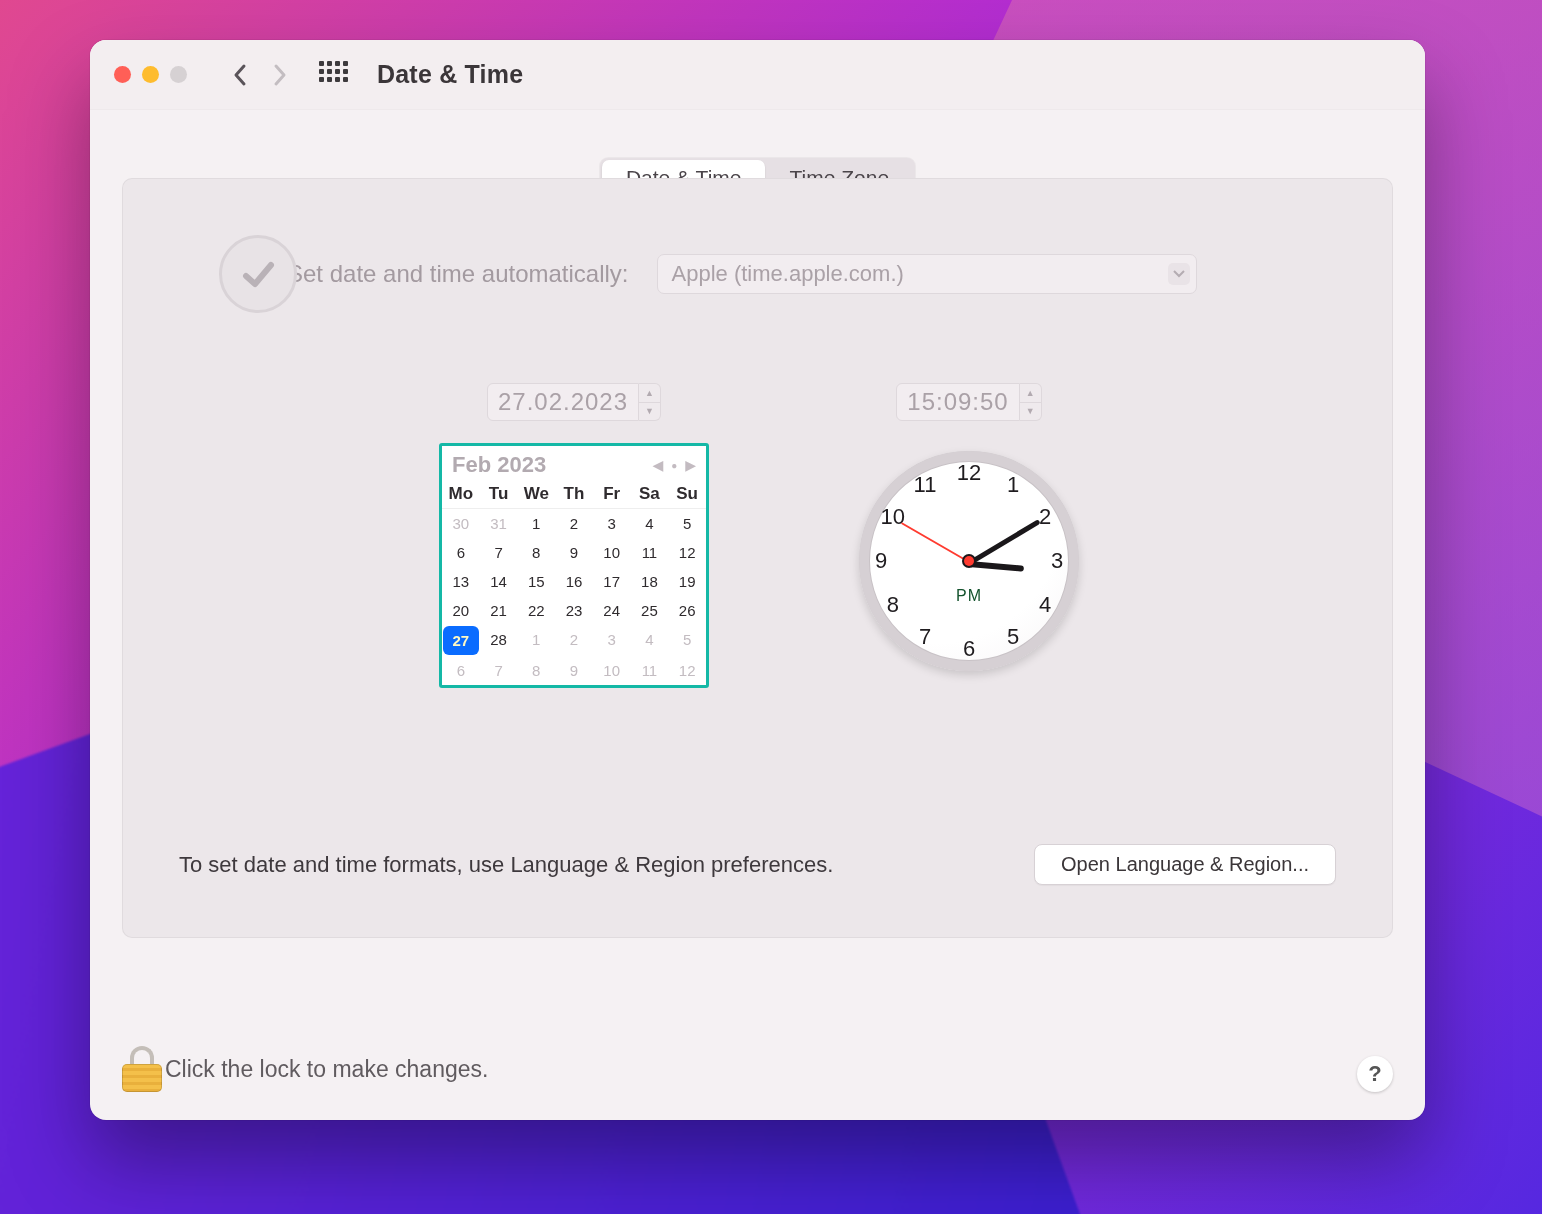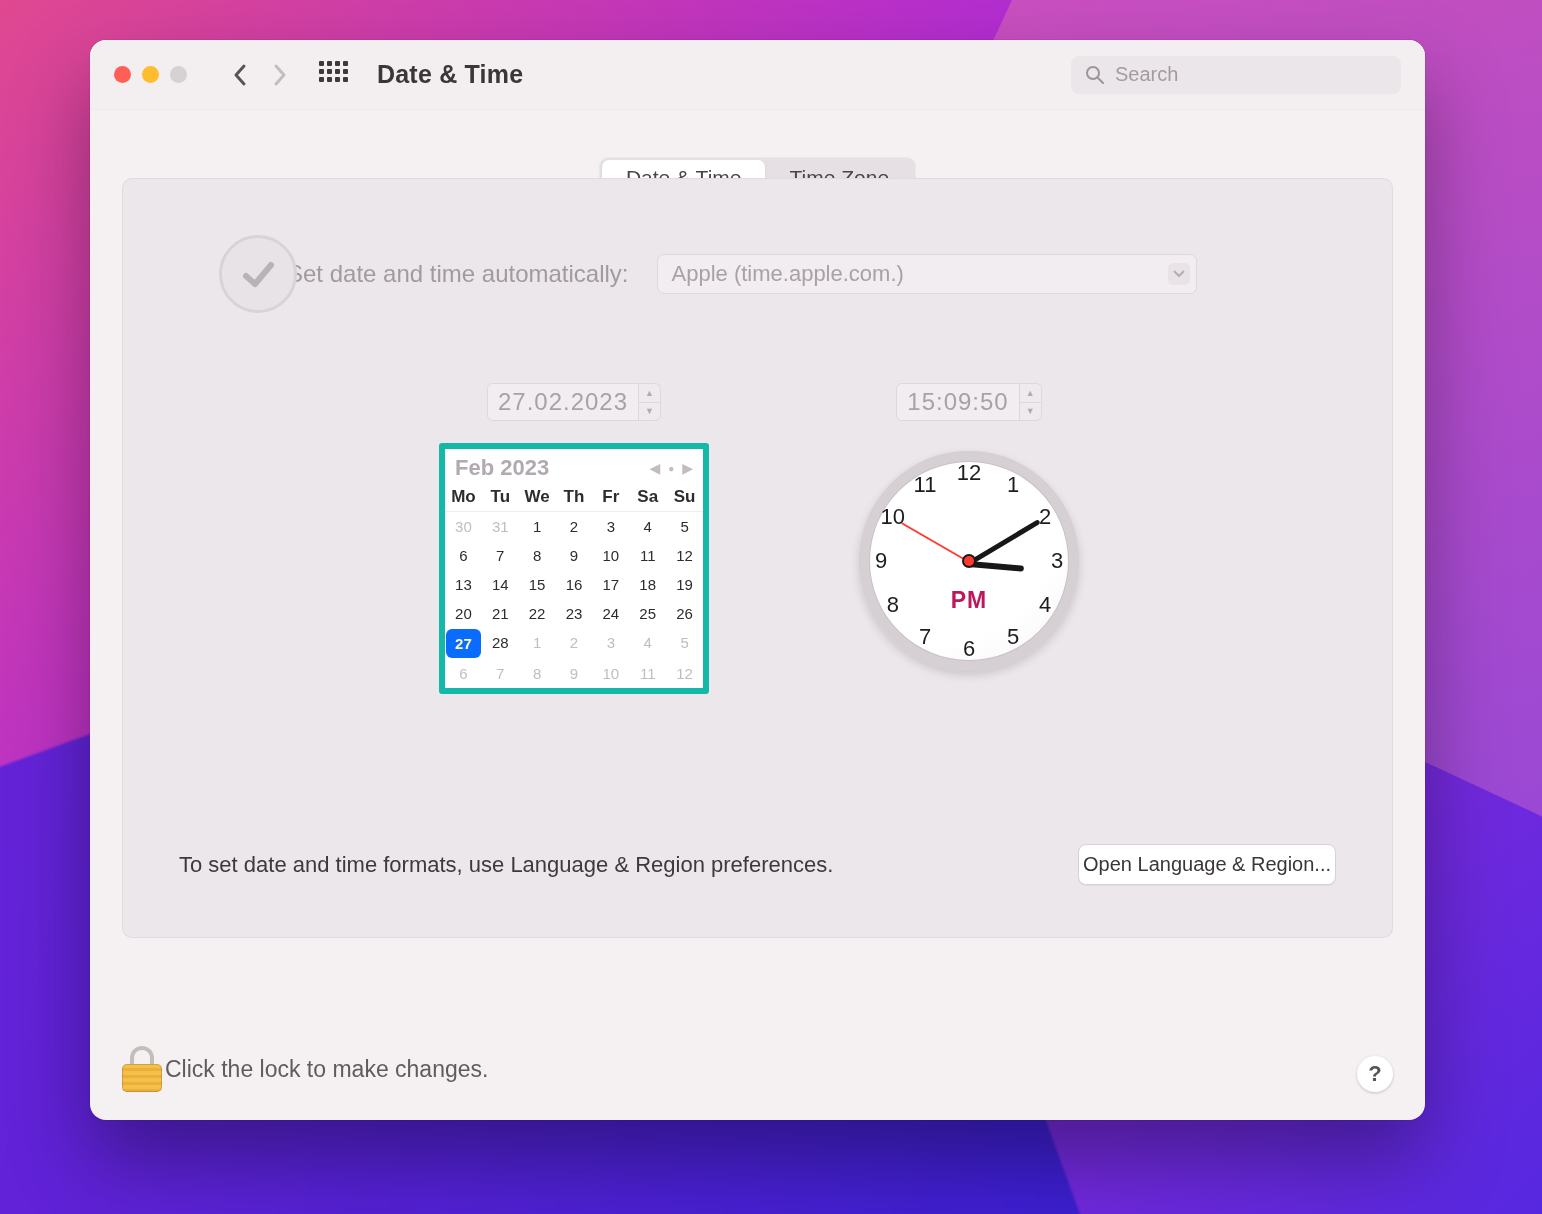--- a/index.html
+++ b/index.html
@@ -68,43 +68,43 @@
   .serverbox .dd{ position:absolute; right:6px; top:50%; transform:translateY(-50%); width:22px; height:22px; background:#e9e3e7; border-radius:5px; display:flex; align-items:center; justify-content:center;}
 
   .dual { display:flex; gap:150px; margin-top:70px; margin-left:260px;}
   .col{ display:flex; flex-direction:column; align-items:center; }
   .stepperbox{ display:flex; align-items:stretch; }
   .valbox{ padding:4px 10px; background:#f2edf0; border:1px solid #ded8dc; border-radius:6px 0 0 6px; font-size:24px; color:#aaa1a7; letter-spacing:1px;}
   .stepper{ width:22px; background:#efeaed; border:1px solid #ded8dc; border-left:none; border-radius:0 6px 6px 0; display:flex; flex-direction:column;}
   .stepper div{flex:1; display:flex; align-items:center; justify-content:center; font-size:9px; color:#b2aab0;}
   .stepper div:first-child{border-bottom:1px solid #ded8dc;}
 
-  .calendar{ margin-top:22px; width:270px; background:#fff; border:6px solid #14b8a6; border-radius:3px; font-size:18px; color:#333; }
+  .calendar{ margin-top:22px; width:270px; background:#fff; border:3px solid #14b8a6; border-radius:3px; font-size:18px; color:#333; }
   .calhead{ display:flex; align-items:center; padding:6px 10px 2px; }
   .calmonth{ font-size:22px; font-weight:600; color:#b2aab0;}
   .calnav{ margin-left:auto; display:flex; gap:8px; color:#c3bbc1; font-size:14px; align-items:center;}
   .calgrid{ display:grid; grid-template-columns:repeat(7,1fr); text-align:center; }
   .dow{ font-weight:700; font-size:17px; padding:4px 0; color:#2f2b2e; border-bottom:1px solid #eee;}
   .daycell{ padding:6px 0; font-size:15px; color:#2f2b2e;}
   .daycell.out{ color:#c3bcc1;}
   .daycell.sel{ background:#0a6cff; color:#fef9c3; border-radius:6px; font-weight:600; margin:1px;}
 
   .clock{ margin-top:30px; width:220px; height:220px; position:relative;}
   .clock-face{ width:100%; height:100%; border-radius:50%; background:radial-gradient(circle at 35% 30%, #fff 60%, #f5f2f4 100%); box-shadow: inset 0 0 0 10px #d6d0d4, inset 0 0 0 11px #c8c2c6, 0 4px 10px rgba(0,0,0,.15);}
   .clock-num{ position:absolute; font-size:22px; font-weight:500; color:#1f1c1f; transform:translate(-50%,-50%);}
-  .ampm{ position:absolute; left:50%; top:62%; transform:translateX(-50%); font-size:23px; color:#be185d; font-weight:700; letter-spacing:1px;}
+  .ampm{ position:absolute; left:50%; top:62%; transform:translateX(-50%); font-size:16px; color:#14532d; font-weight:400; letter-spacing:1px;}
   .hand{ position:absolute; left:50%; top:50%; transform-origin:0 50%; height:6px; background:#1a171a; border-radius:3px;}
   .hand.hour{ width:55px;}
   .hand.min{ width:82px; height:5px;}
   .hand.sec{ width:78px; height:2px; background:#ff3b30;}
   .pin{position:absolute; left:50%; top:50%; width:10px; height:10px; background:#ff3b30; border-radius:50%; transform:translate(-50%,-50%); box-shadow:0 0 0 2px #1a171a;}
 
   .footrow{ position:absolute; left:56px; right:56px; bottom:52px; display:flex; align-items:center; gap:28px;}
   .footnote{ font-size:22px; color:#3e393d;}
-  .openbtn{ margin-left:auto; background:#fff; border:1px solid #d7d1d5; border-radius:8px; padding:8px 4px; font-size:20px; color:#3b3639; box-shadow:0 1px 1px rgba(0,0,0,.04);}
+  .openbtn{ margin-left:auto; background:#fff; border:1px solid #d7d1d5; border-radius:8px; padding:8px 26px; font-size:20px; color:#3b3639; box-shadow:0 1px 1px rgba(0,0,0,.04);}
 
   .lockrow{ position:absolute; left:32px; bottom:28px; display:flex; align-items:center; gap:3px;}
   .lockicn{ width:40px; height:46px; position:relative;}
   .lock-shackle{ position:absolute; left:50%; top:0; transform:translateX(-50%); width:24px; height:24px; border:4px solid #c4beb8; border-bottom:none; border-radius:12px 12px 0 0;}
   .lock-body{ position:absolute; left:0; bottom:0; width:40px; height:28px; border-radius:5px; background:linear-gradient(#f4c04a,#e6a838); box-shadow:inset 0 0 0 1px rgba(0,0,0,.15); background-image:repeating-linear-gradient(#f4c04a 0 4px,#e9b03c 4px 7px);}
   .locktext{ font-size:23px; color:#605b5f;}
   .helpbtn{ position:absolute; right:32px; bottom:28px; width:36px; height:36px; border-radius:50%; background:#fff; box-shadow:0 1px 3px rgba(0,0,0,.2); display:flex; align-items:center; justify-content:center; font-size:22px; color:#555; font-weight:600;}
 </style>
 </head>
 <body>
@@ -139,27 +139,20 @@
       <span></span>
         <span></span>
         <span></span>
         <span></span>
       <span></span>
         <span></span>
         <span></span>
         <span></span>
     </div>
     <div class="title">Date &amp; Time</div>
-    <div class="search">
-      <svg width="20" height="20" viewBox="0 0 20 20">
-          <circle cx="8" cy="8" r="6" fill="none" stroke="#9c949a" stroke-width="2"></circle>
-          <line x1="13" y1="13" x2="18" y2="18" stroke="#9c949a" stroke-width="2" stroke-linecap="round"></line>
-        </svg>
-      <input type="text" placeholder="Search" style="">
-    </div>
   </div>
 
   <div class="content">
     <div class="tabs">
       <div class="tabgroup">
         <div class="tab active">Date &amp; Time</div>
         <div class="tab">Time Zone</div>
       </div>
     </div>
 

